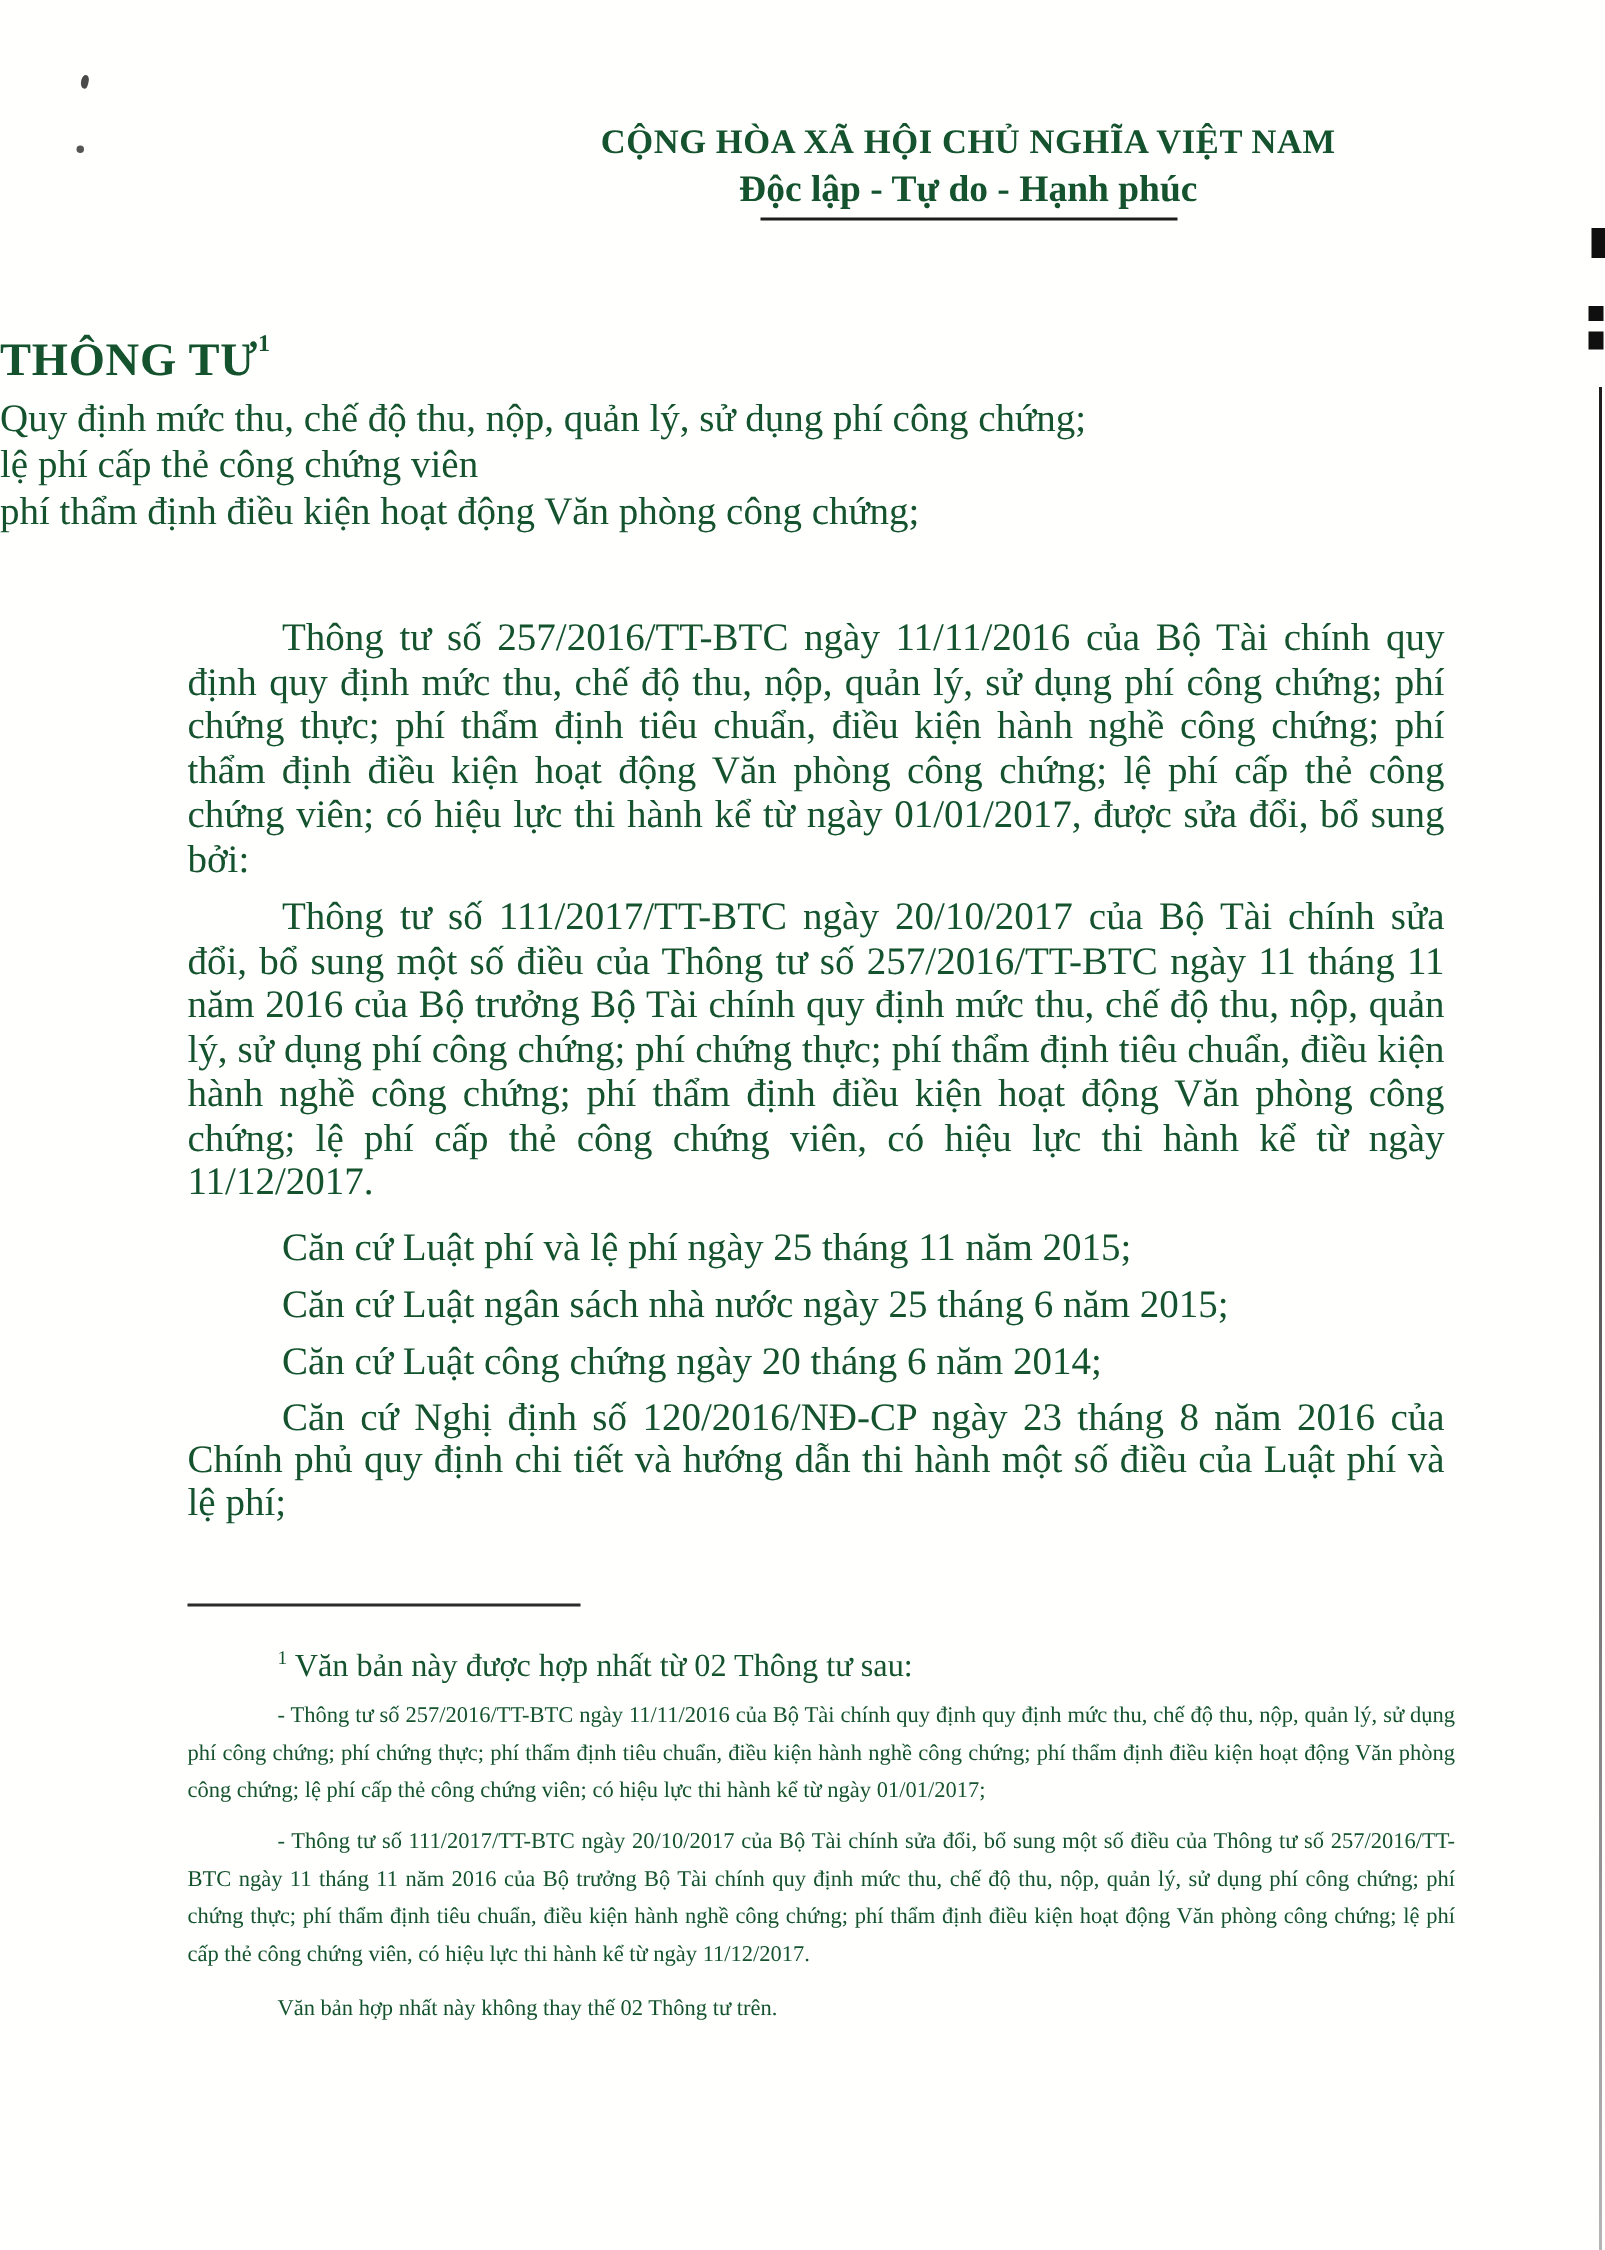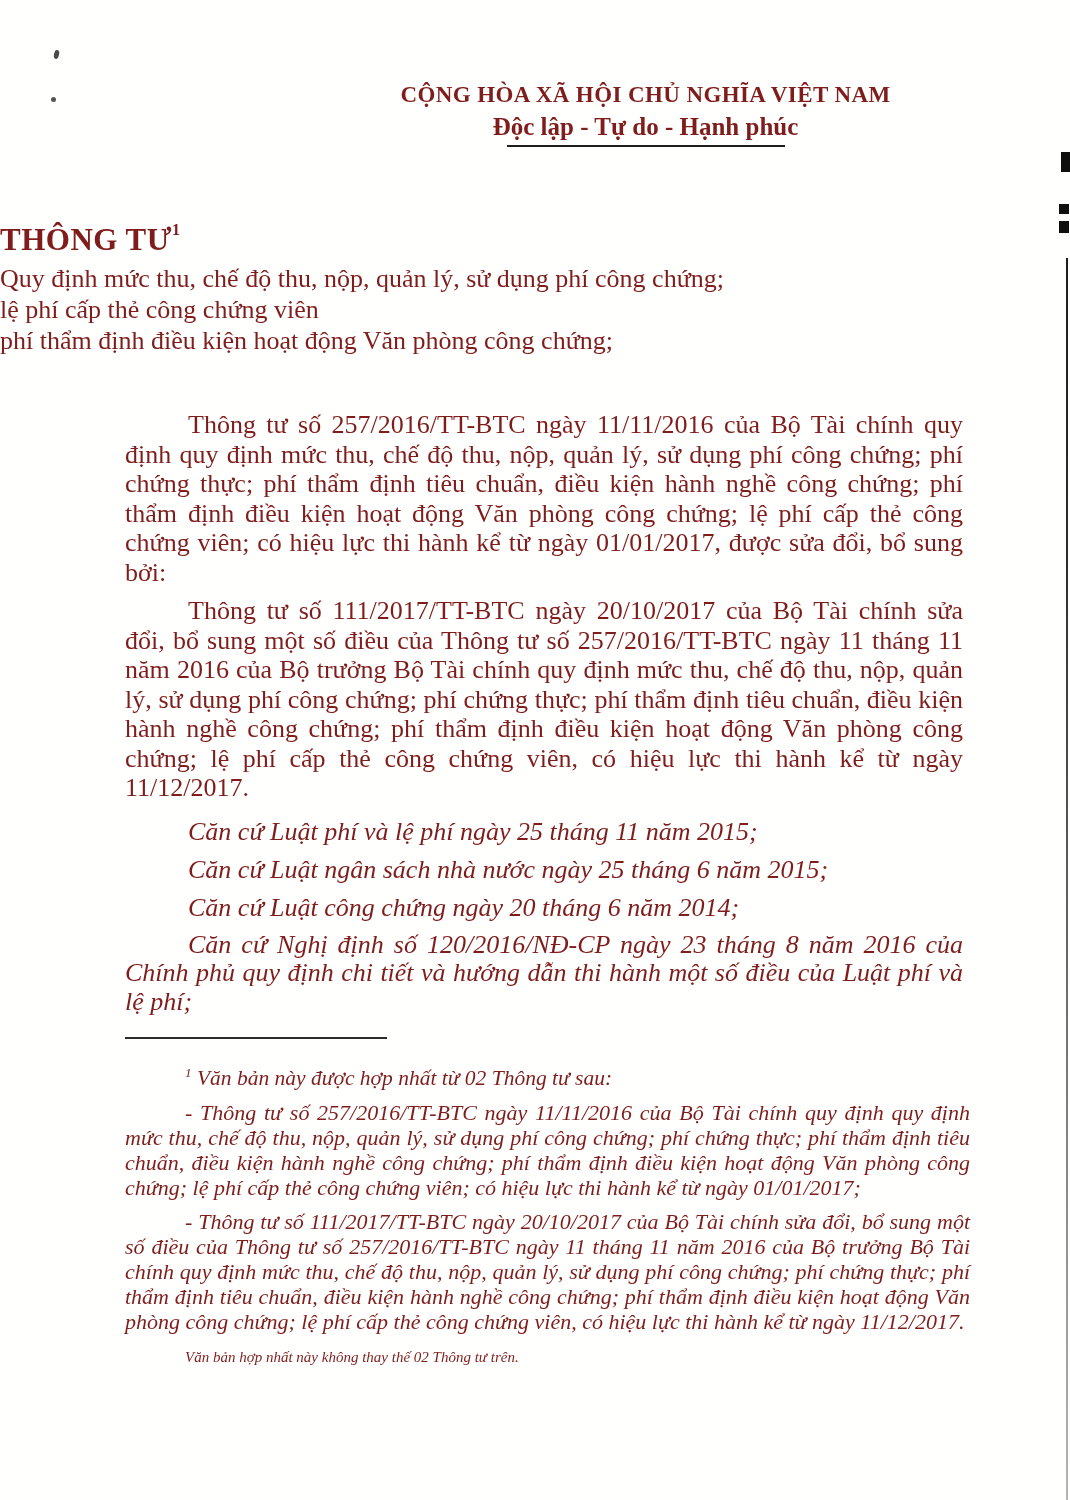--- a/index.html
+++ b/index.html
@@ -2,21 +2,21 @@
 <html><head>
 <meta charset="utf-8">
 <style>
   html,body { margin:0; padding:0; background:#e8e8e8; }
   .page {
     position:relative;
     width:1070px; height:1500px;
     margin:0 auto;
     background:#fffffe;
     font-family:"Liberation Serif","DejaVu Serif",serif;
-    color:#7f1d1d;
+    color:#14532d;
     overflow:hidden;
   }
   
   .nat-header { position:absolute; top:82px; left:388px; width:515px; text-align:center; }
   .nat-line1 { font-size:23px; font-weight:bold; letter-spacing:0.4px; white-space:nowrap; }
   .nat-line2 { font-size:25px; font-weight:bold; margin-top:5px; white-space:nowrap; }
   .nat-rule  { width:278px; height:2px; background:#1d1d1d; margin:4px auto 0; }
   
   .title-block { position:absolute; top:222px; left:0; width:1070px; text-align:left; }
   .doc-title { font-size:31px; font-weight:bold; letter-spacing:0.5px; }
@@ -25,32 +25,32 @@
   
   .body-block { position:absolute; top:410px; left:125px; width:838px; }
   .para {
     margin:0 0 9px 0;
     font-size:26px; line-height:29.5px;
     text-align:justify; text-indent:63px;
   }
   .cite-block { margin-top:14px; }
   .cite {
     margin:0 0 9px 0;
-    font-size:26px; line-height:29px; font-style:italic;
+    font-size:26px; line-height:29px; 
     text-indent:63px; text-align:justify;
   }
   .cite.multi { line-height:28.5px; }
   
-  .footnote { position:absolute; top:1037px; left:125px; width:845px;font-style:italic; }
+  .footnote { position:absolute; top:1069px; left:125px; width:845px; }
   .fn-rule { width:262px; height:2px; background:#2b2b2b; }
   .fn-intro { margin:27px 0 0 0; font-size:21.5px; line-height:25px; text-indent:60px; }
   .fn-intro sup { font-size:13px; vertical-align:top; line-height:1; }
   .fn-item {
     margin:9px 0 0 0;
-    font-size:22px; line-height:25px;
+    font-size:15px; line-height:25px;
     text-align:justify; text-indent:60px;
   }
   .fn-close { margin:11px 0 0 0; font-size:15px; line-height:25px; text-indent:60px; }
   
   .speck { position:absolute; background:#4a4a4a; }
   .speck-a { left:54px; top:50px; width:5px; height:9px; border-radius:50% 50% 40% 60%; transform:rotate(14deg); }
   .speck-b { left:51px; top:97px; width:5px; height:5px; border-radius:50%; background:#555; }
   .edge-mark { position:absolute; background:#0f0f0f; }
   .edge-blob  { right:0;  top:152px; width:9px;  height:20px; }
   .edge-dash1 { right:1px; top:204px; width:10px; height:10px; }

